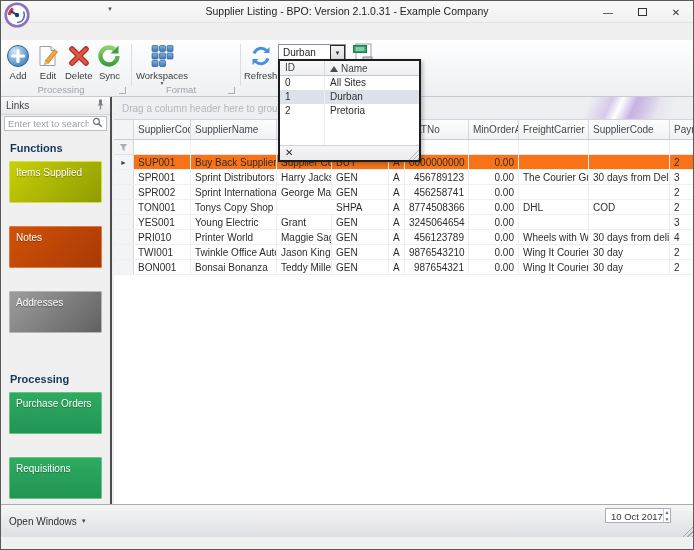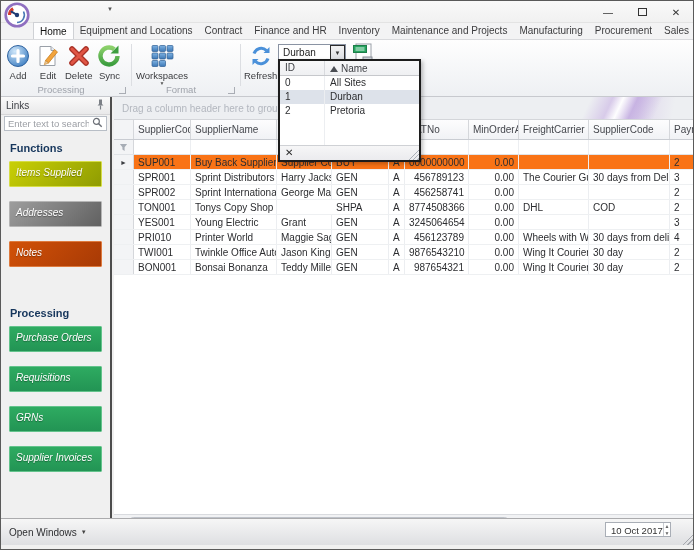--- a/index.html
+++ b/index.html
@@ -60,21 +60,21 @@
   
   .sidebar { position:absolute; left:0; top:96px; width:111px; bottom:21px; background:#f0f0f0; border-right:2px solid #4d4d4d; overflow:hidden; }
   .links-head { height:18px; background:linear-gradient(#fafafa,#e9e9ea); border-bottom:1px solid #d6d6d8; display:flex; align-items:center; padding:0 5px; }
   .links-title { font-size:10px; color:#404248; flex:1; }
   .search-row { height:17px; padding:1px 3px 0; }
   .search-box { height:15px; background:#fff; border:1px solid #b8bec6; display:flex; align-items:center; }
   .search-box input { flex:1; border:none; outline:none; font-size:9.5px; color:#333; padding:0 0 0 3px; font-family:inherit; width:80px; background:transparent; }
   .search-box input::placeholder { color:#9b9ea4; }
   .side-head { font-size:11px; font-weight:bold; color:#16365c; margin:10px 0 7px 9px; }
   .side-head:not(:first-child) { margin-top:40px; }
-  .side-btn { width:93px; height:26px; margin:0 auto 14px; position:relative; border-radius:1px;font-style:italic; }
+  .side-btn { width:93px; height:42px; margin:0 auto 23px; position:relative; border-radius:1px; }
   .side-btn-label { position:absolute; left:6px; top:5px; color:#fff; font-size:10px; text-shadow:0 1px 1px rgba(0,0,0,.35); }
   .s-yellow { background:linear-gradient(135deg,#c9cf06,#8f9c02); border:1px solid #d6dd45; }
   .s-orange { background:linear-gradient(135deg,#d15108,#a83a05); border:1px solid #de7a3e; }
   .s-gray   { background:linear-gradient(135deg,#9d9d9d,#616161); border:1px solid #b5b5b5; }
   .s-green  { background:linear-gradient(#2eab61,#229454); border:1px solid #63c38c; }
 
   
   .grid-area { position:absolute; left:113px; top:96px; right:0; bottom:21px; background:#fff; overflow:hidden; }
   .group-row { position:relative; height:23px; background:#edeff2; border-bottom:1px solid #d4d6da; overflow:hidden; }
   .group-text { position:absolute; left:8px; top:6px; font-size:10px; color:#b3b7bf; white-space:nowrap; }
@@ -93,21 +93,21 @@
   .ind { width:20px; flex:0 0 20px; background:#f3f4f6; border-right:1px solid #d5d7db; display:flex; align-items:center; justify-content:center; padding:0; }
   .row-marker { font-size:7px; color:#3a3c40; line-height:7px; }
 
   
   .hscroll { position:absolute; left:113px; right:0; bottom:21px; height:14px; background:#f1f2f4; border-top:1px solid #d9dbdf; display:flex; align-items:center; }
   .sarrow { width:13px; text-align:center; font-size:7px; color:#8a8f98; }
   .strack { position:relative; flex:1; height:100%; }
   .sthumb { position:absolute; left:2px; top:2px; width:380px; height:9px; background:#d3d6db; border:1px solid #bfc3ca; border-radius:5px; }
 
   
-  .statusbar { position:absolute; left:0; right:0; bottom:4px; height:27px; background:linear-gradient(#f6f6f6,#dedfe2); border-top:1px solid #ababad; display:flex; align-items:center; }
+  .statusbar { position:absolute; left:0; right:0; bottom:12px; height:33px; background:linear-gradient(#f6f6f6,#dedfe2); border-top:1px solid #ababad; display:flex; align-items:center; }
   .openwin { display:flex; align-items:center; gap:4px; padding-left:8px; font-size:10px; color:#2e2f32; }
   .openwin .ar { font-size:6px; color:#444; }
   .datebox { position:absolute; right:22px; top:3px; width:66px; height:15px; background:#fff; border:1px solid #a9aeb6; display:flex; }
   .dateval { flex:1; font-size:9.5px; color:#333; padding:2px 0 0 5px; white-space:nowrap; }
   .spin { width:11px; display:flex; flex-direction:column; border-left:1px solid #c9ccd1; }
   .spin span { flex:1; font-size:5px; color:#666; text-align:center; line-height:7px; }
   .sb-grip { position:absolute; right:0; bottom:0; width:13px; height:13px; background:repeating-linear-gradient(135deg,transparent 0 2px,#a6a9af 2px 3px); clip-path:polygon(100% 0,100% 100%,0 100%); }
 </style>
 </head>
 <body>
@@ -118,43 +118,30 @@
     <span class="app-logo">
       <svg width="26" height="26" viewBox="0 0 26 26">
         <circle cx="13" cy="13" r="11.3" fill="#ffffff" stroke="#8f6fc0" stroke-width="2.6"></circle>
         <path d="M5.5 13 a 7.5 7.5 0 0 1 3.6 -6.4" fill="none" stroke="#d23b2f" stroke-width="3"></path>
         <path d="M13 13 L7.6 9.6" stroke="#1f3b73" stroke-width="2" stroke-linecap="round"></path>
         <circle cx="13" cy="13" r="2.2" fill="#1f3b73"></circle>
         <path d="M13 20.5 a 7.5 7.5 0 0 0 6.5 -11" fill="none" stroke="#4a7ab5" stroke-width="1.6"></path>
       </svg>
     </span>
     <span class="qat-arrow">▼</span>
+    <div class="wtitle">Supplier Listing - BPO: Version 2.1.0.31 - Example Company</div>
     <div class="winbtns">
       <span class="winbtn">—</span>
       <span class="winbtn">
           <span class="box-glyph"></span>
         </span>
       <span class="winbtn">✕</span>
     </div>
   </div>
 
-  <div class="tabbar">
-    <div class="tabs" id="tabs">
-        <div class="tab active">Home</div>
-        <div class="tab">Equipment and Locations</div>
-        <div class="tab">Contract</div>
-        <div class="tab">Finance and HR</div>
-        <div class="tab">Inventory</div>
-        <div class="tab">Maintenance and Projects</div>
-        <div class="tab">Manufacturing</div>
-        <div class="tab">Procurement</div>
-        <div class="tab">Sales</div>
-      </div>
-
-  </div>
 
   <div class="ribbon">
     <div class="rgroup" style="left:2px;width:126px;">
       <div class="rbtns">
         <div class="rbtn">
           <span class="ric">
             <svg width="26" height="26" viewBox="0 0 26 26">
               <defs>
                   <radialGradient id="g1" cx="35%" cy="28%" r="80%">
                     <stop offset="0" stop-color="#cfe7fa"></stop>
@@ -287,25 +274,25 @@
             <path d="M7.3 7.3 L10.6 10.6" stroke="#6b6f76" stroke-width="1.5"></path>
           </svg>
         </span>
       </div>
     </div>
     <div id="sidebar-body">
         <div class="side-head">Functions</div>
         <div class="side-btn s-yellow">
           <span class="side-btn-label">Items Supplied</span>
         </div>
+        <div class="side-btn s-orange">
+          <span class="side-btn-label">Notes</span>
+        </div>
         <div class="side-btn s-gray">
           <span class="side-btn-label">Addresses</span>
-        </div>
-        <div class="side-btn s-orange">
-          <span class="side-btn-label">Notes</span>
         </div>
         <div class="side-head">Processing</div>
         <div class="side-btn s-green">
           <span class="side-btn-label">Purchase Orders</span>
         </div>
         <div class="side-btn s-green">
           <span class="side-btn-label">Requisitions</span>
         </div>
         <div class="side-btn s-green">
           <span class="side-btn-label">GRNs</span>

